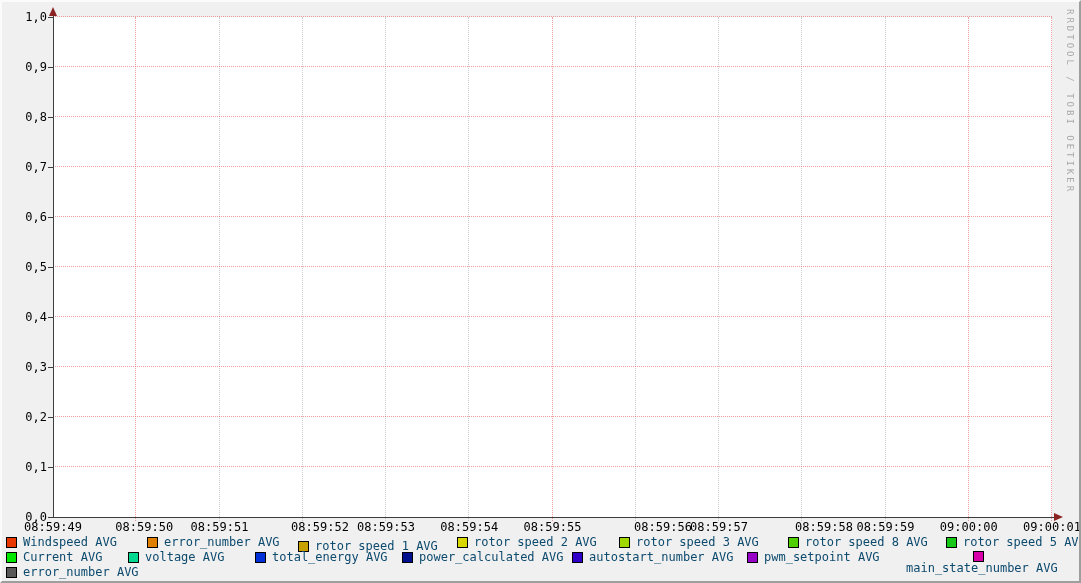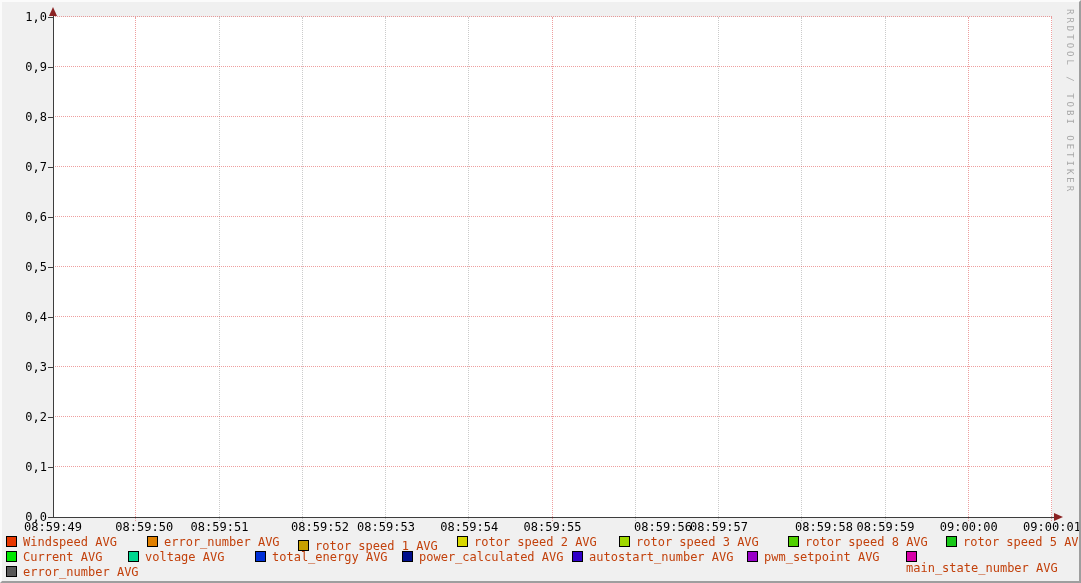--- a/index.html
+++ b/index.html
@@ -19,21 +19,21 @@
   #x-axis{position:absolute;left:47px;top:515px;width:1007px;height:1px;background:#3D3D3D;}
   .ytick{position:absolute;left:46px;width:5px;height:1px;background:#3D3D3D;}
   .ylabel{position:absolute;left:0;width:45px;text-align:right;font-size:12px;color:#000;line-height:14px;}
   .xlabel{position:absolute;top:518px;transform:translateX(-50%);font-size:12px;color:#000;white-space:nowrap;line-height:14px;}
   #y-arrow{position:absolute;left:47px;top:5px;width:0;height:0;
     border-left:4px solid transparent;border-right:4px solid transparent;border-bottom:9px solid #8B2323;}
   #x-arrow{position:absolute;left:1052px;top:511px;width:0;height:0;
     border-top:4px solid transparent;border-bottom:4px solid transparent;border-left:9px solid #8B2323;}
   #watermark{position:absolute;top:7px;right:4px;writing-mode:vertical-rl;
     font-size:9px;letter-spacing:3px;color:#A8A8A8;white-space:nowrap;}
-  .legend-item{position:absolute;display:flex;font-size:12px;color:#c2410c;white-space:nowrap;line-height:13px;}
+  .legend-item{position:absolute;display:flex;align-items:center;font-size:12px;color:#0c4a6e;white-space:nowrap;line-height:13px;}
   .swatch{display:inline-block;width:9px;height:9px;border:1px solid #000;margin-right:6px;flex:0 0 auto;}
 </style>
 </head>
 <body>
 
 <div id="frame">
   <div id="canvas"></div>
   <div id="grid-layer">
       <div class="xlabel" style="left: 51px;">08:59:49</div>
       <div class="vgrid major" style="left: 133.25px;"></div>

